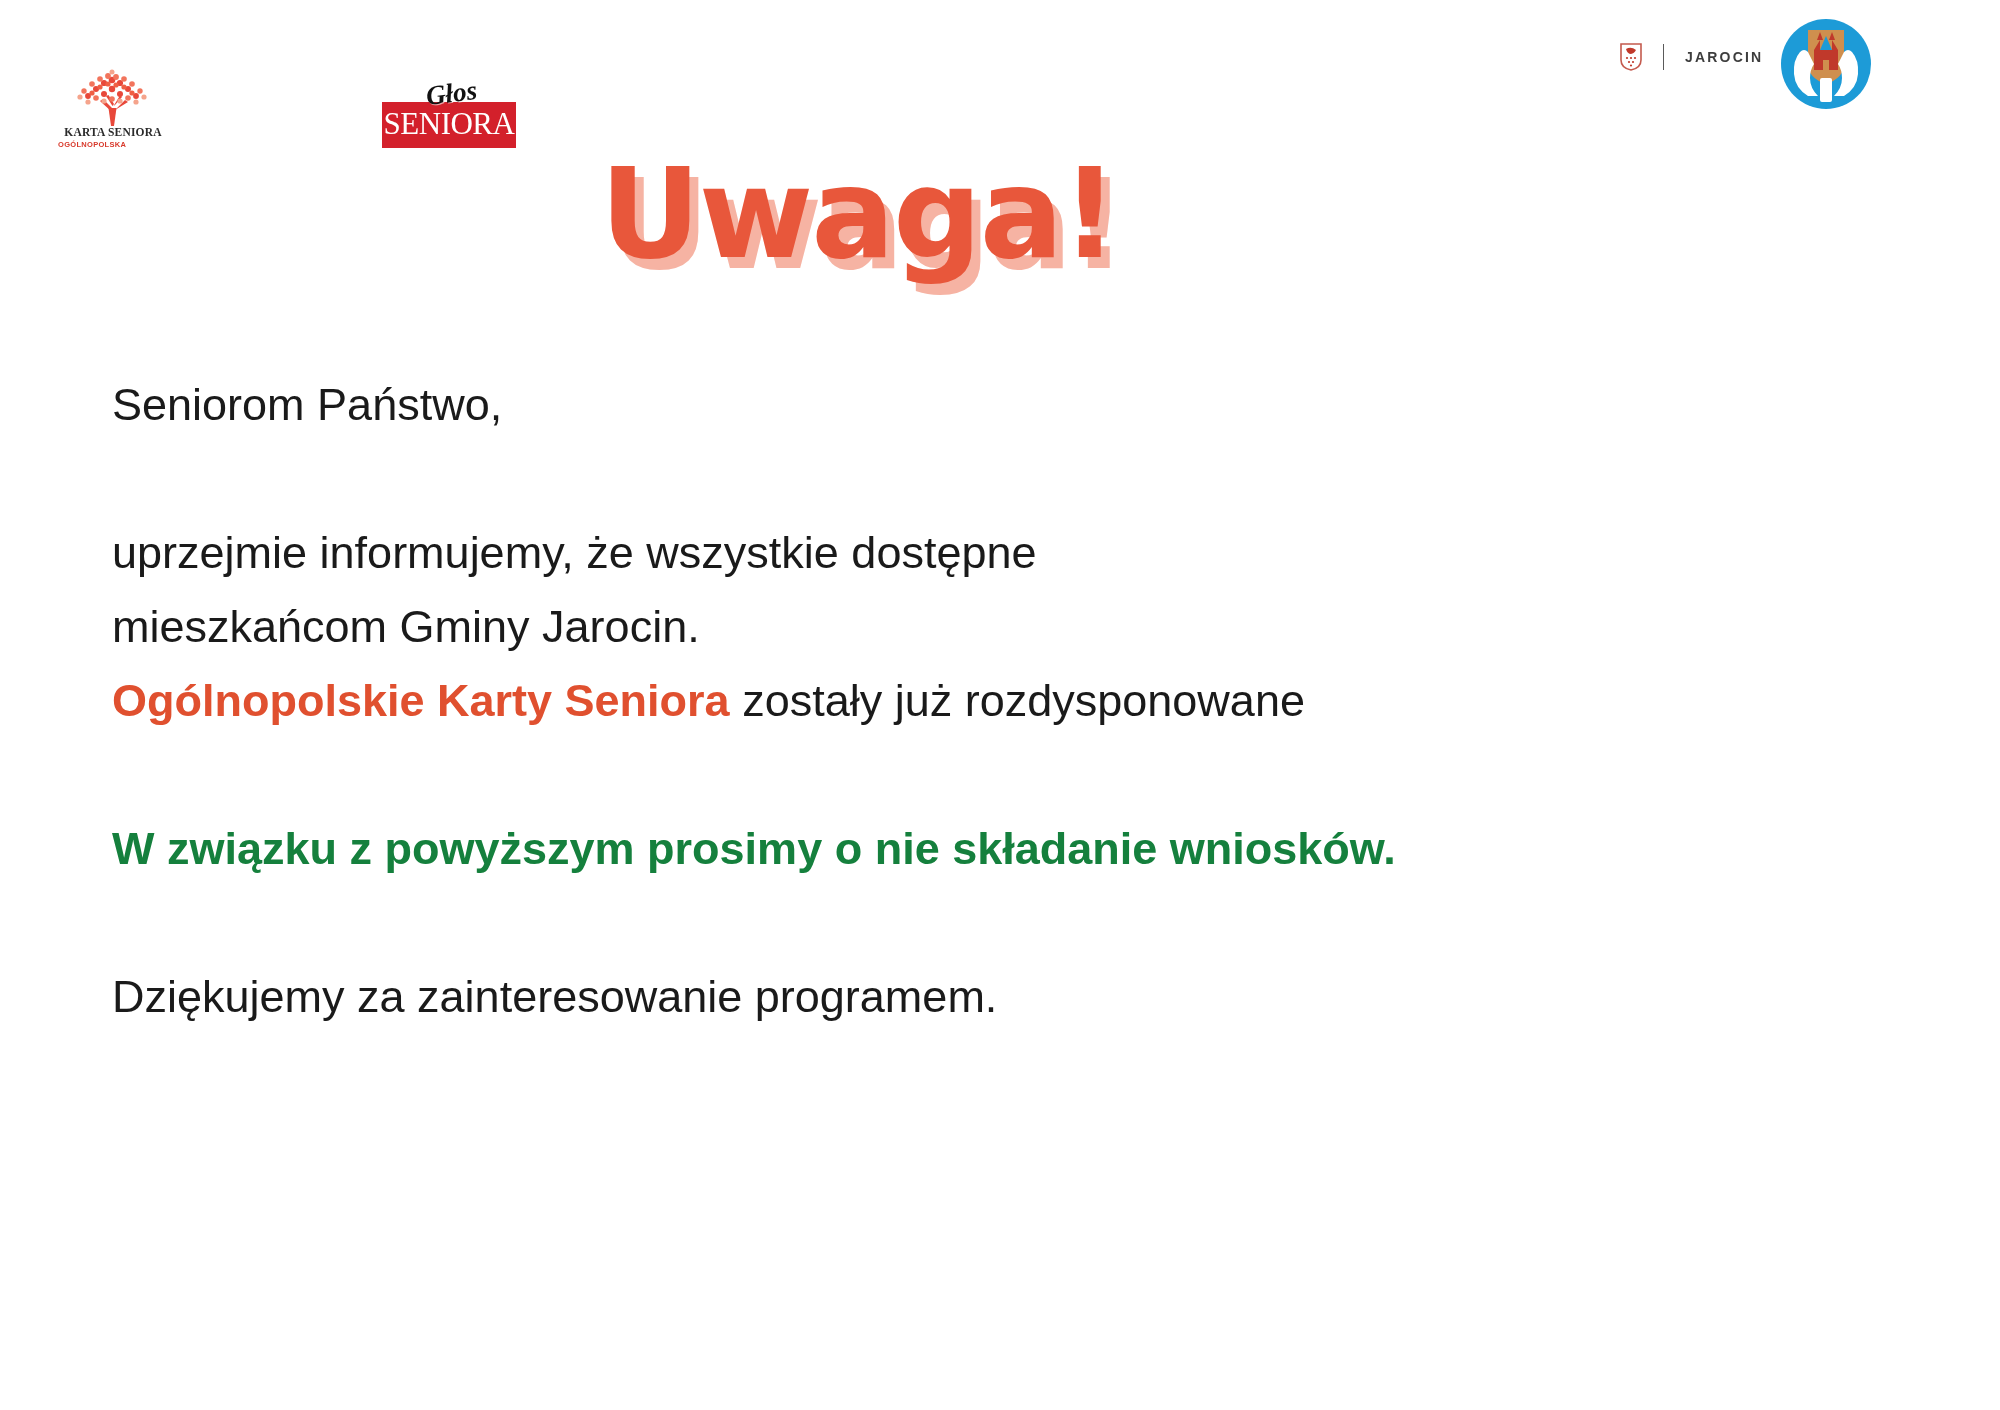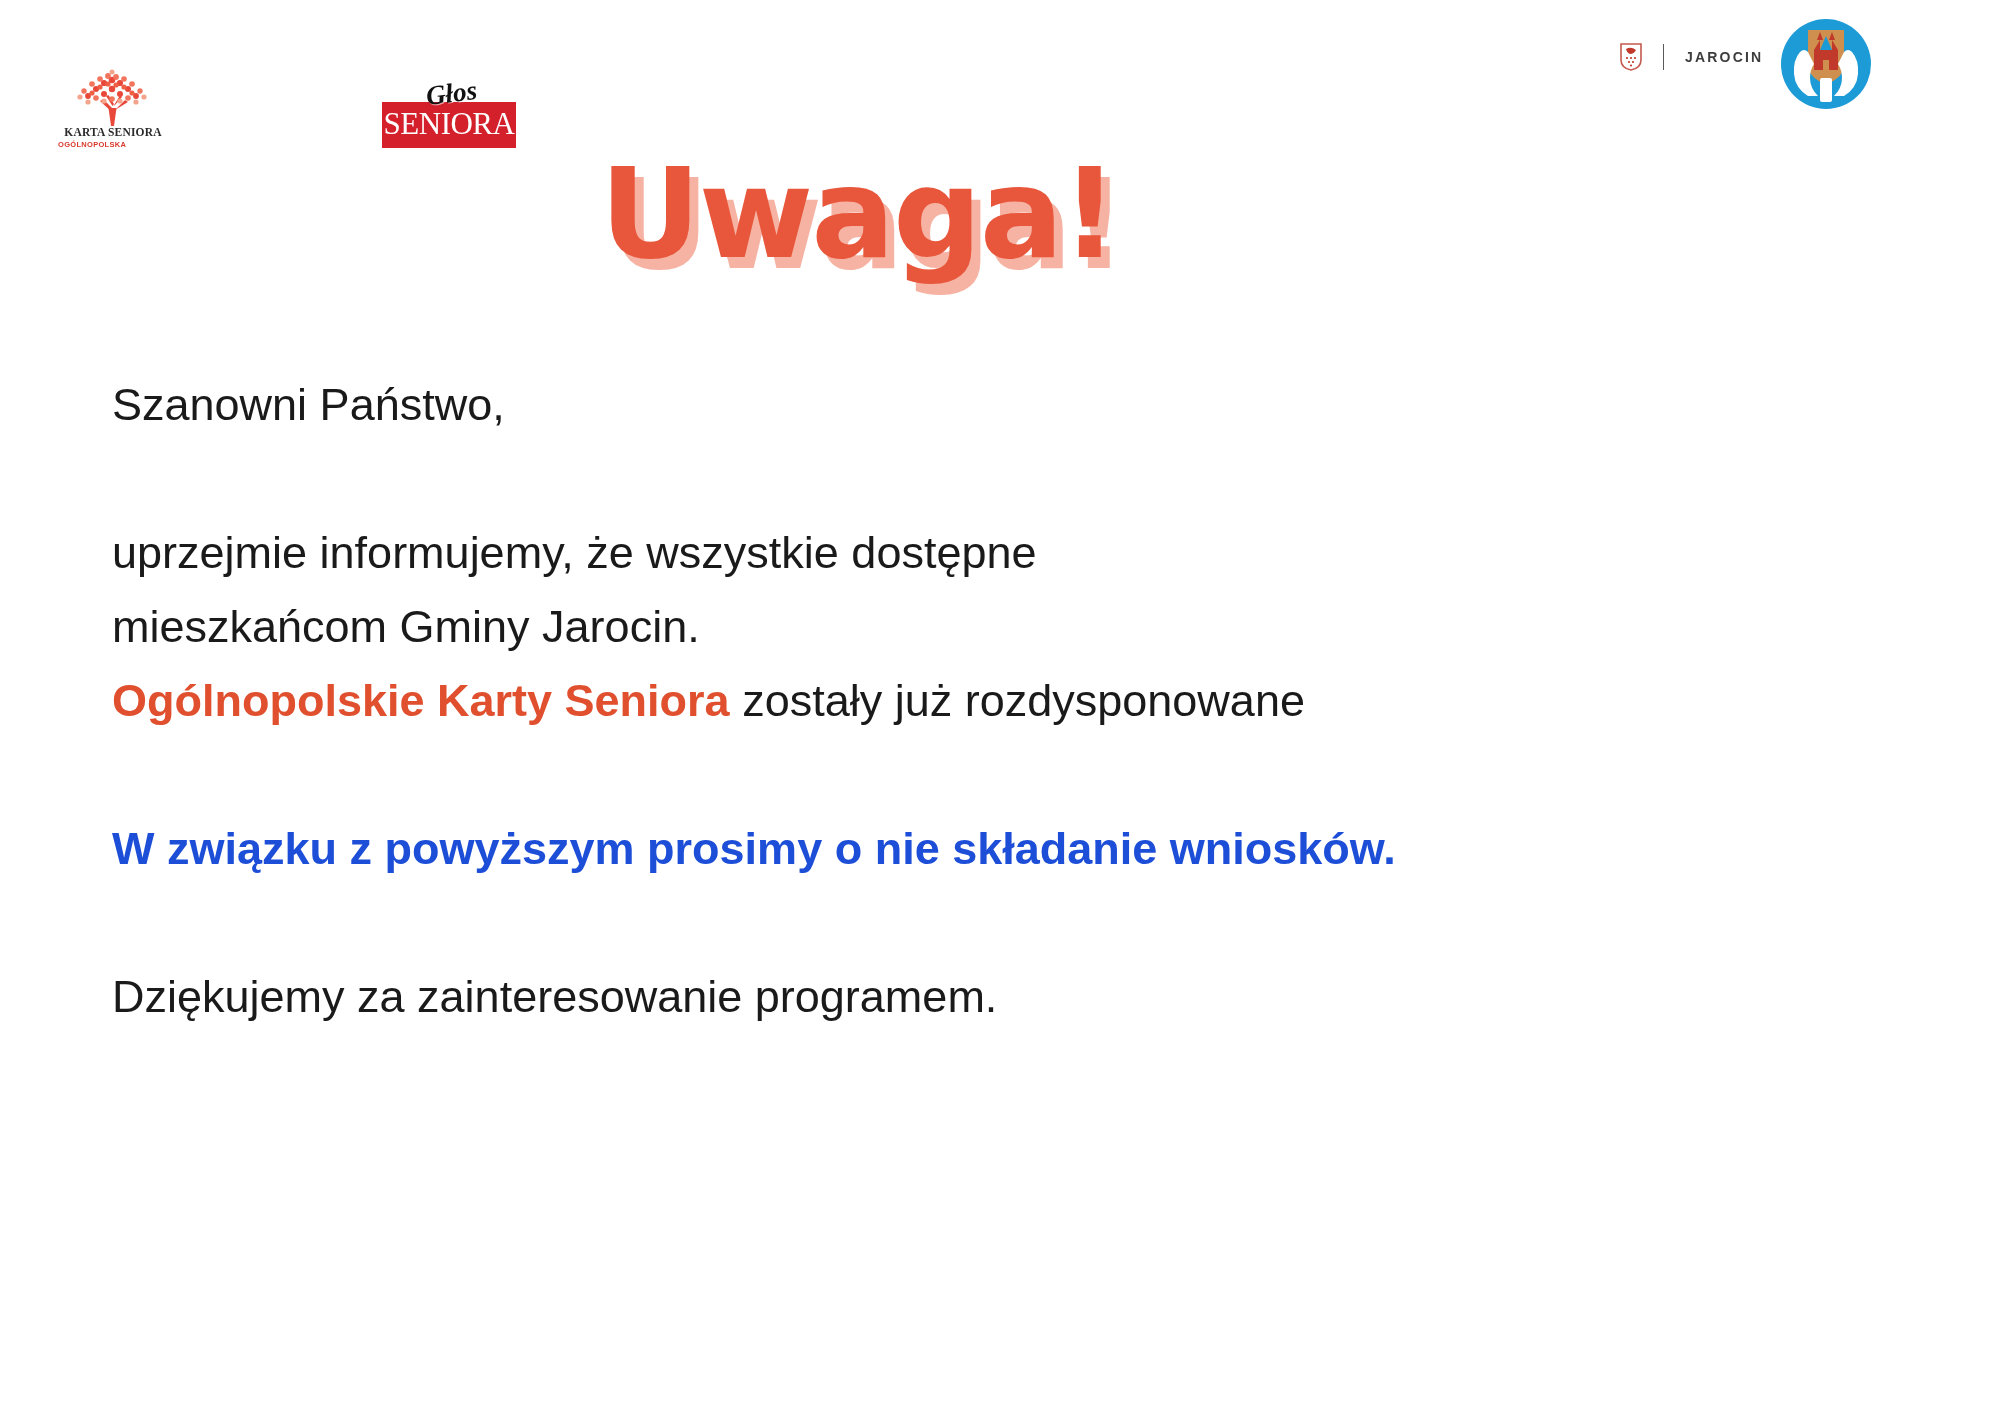--- a/index.html
+++ b/index.html
@@ -217,21 +217,21 @@
     font-stretch: condensed;
   }
   .para { margin: 0; }
   .spacer { height: 74px; }
   .accent-bold {
     color: #e0502f;
     font-weight: bold;
   }
   .strong-line {
     font-weight: bold;
-    color: #1d4ed8;
+    color: #15803d;
   }
 </style>
 </head>
 <body>
 
 <div class="logo-bar">
 
   <div class="logo-karta">
     <svg class="tree-svg" width="110" height="58" viewBox="0 0 110 58">
 
@@ -331,21 +331,21 @@
       <path d="M20 34 Q13 42 14 56 Q15 70 28 78 L38 78 Q30 70 30 60 Q30 52 34 46 Q30 38 28 34 Q24 30 20 34 Z" fill="#ffffff"></path>
       <path d="M72 34 Q79 42 78 56 Q77 70 64 78 L54 78 Q62 70 62 60 Q62 52 58 46 Q62 38 64 34 Q68 30 72 34 Z" fill="#ffffff"></path>
       <rect x="40" y="60" width="12" height="24" rx="2" fill="#ffffff"></rect>
     </svg>
   </div>
 </div>
 
 <div class="headline">Uwaga!</div>
 
 <div class="body-copy">
-  <p class="para">Szanowni Państwo,</p>
+  <p class="para">Seniorom Państwo,</p>
   <div class="spacer"></div>
 
   <p class="para">uprzejmie informujemy, że wszystkie dostępne</p>
   <p class="para">mieszkańcom Gminy Jarocin.</p>
   <p class="para"><span class="accent-bold">Ogólnopolskie Karty Seniora</span><span> zostały już rozdysponowane</span></p>
 
   <div class="spacer"></div>
 
   <p class="para strong-line">W związku z powyższym prosimy o nie składanie wniosków.</p>
 

